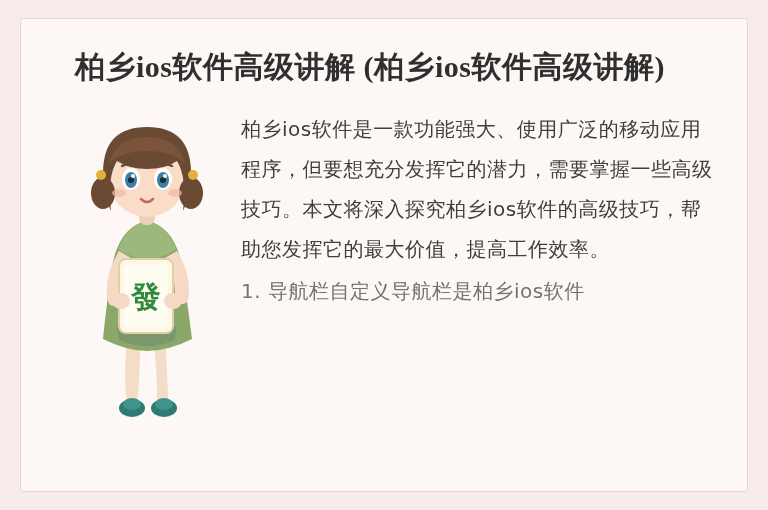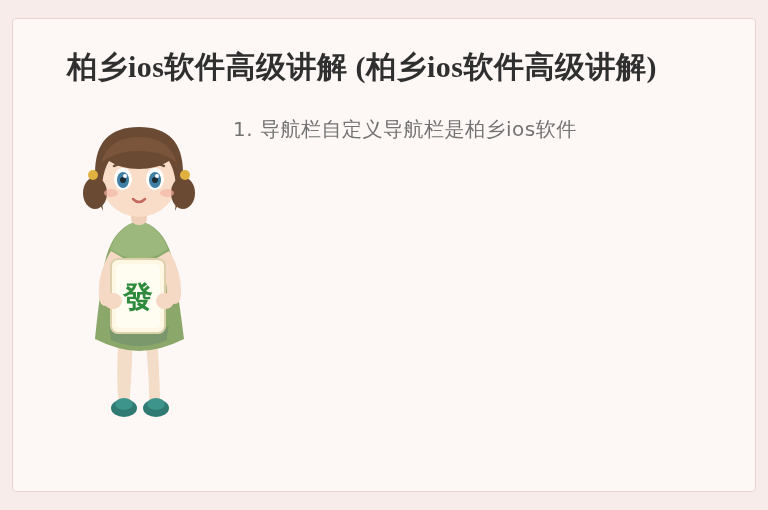--- a/index.html
+++ b/index.html
@@ -12,21 +12,21 @@
     background: #f6ece8;
     font-family: "Liberation Sans", sans-serif;
     overflow: hidden;
   }
   .page {
     position: relative;
     width: 768px;
     height: 510px;
     background: #f7ece9;
     box-sizing: border-box;
-    padding: 18px 12px;
+    padding: 18px 20px;
   }
   .card {
     position: relative;
     width: 100%;
     height: 100%;
     background: #fdf8f6;
     border: 1px solid #e7d6d0;
     border-radius: 4px;
     box-sizing: border-box;
     padding: 26px 34px 0 34px;
@@ -136,18 +136,19 @@
           <path d="M61 65 q9 -5 18 -1" stroke="#6b4a33" stroke-width="2.5" fill="none" stroke-linecap="round"></path>
           <path d="M93 64 q9 -4 18 1" stroke="#6b4a33" stroke-width="2.5" fill="none" stroke-linecap="round"></path>
 
           <ellipse cx="58" cy="92" rx="7" ry="4" fill="#f3b6a4" opacity="0.7"></ellipse>
           <ellipse cx="114" cy="92" rx="7" ry="4" fill="#f3b6a4" opacity="0.7"></ellipse>
           <path d="M80 98 q6 6 12 0" stroke="#c4695e" stroke-width="2.5" fill="none" stroke-linecap="round"></path>
         </svg>
       </div>
 
       <div class="article">
+        <p class="para second">柏乡ios软件是一款功能强大、使用广泛的移动应用程序，但要想充分发挥它的潜力，需要掌握一些高级技巧。本文将深入探究柏乡ios软件的高级技巧，帮助您发挥它的最大价值，提高工作效率。</p>
         <p class="para">1. 导航栏自定义导航栏是柏乡ios软件</p>
       </div>
 
     </div>
   </div>
 </div>
 
 </body></html>

